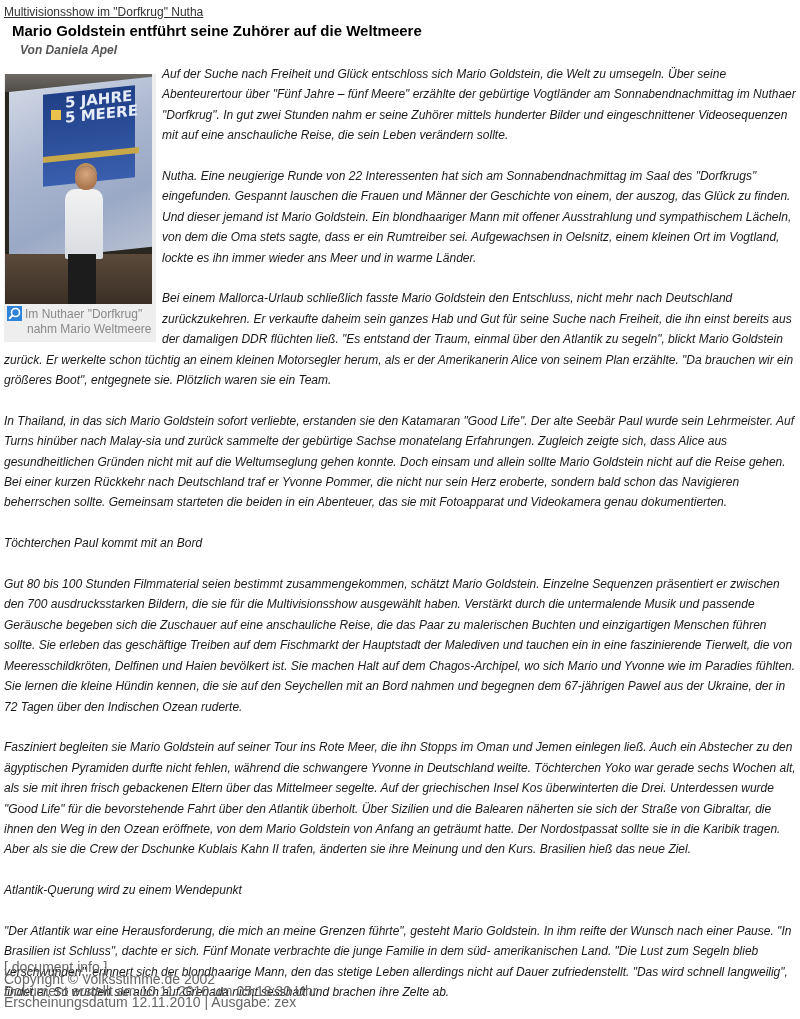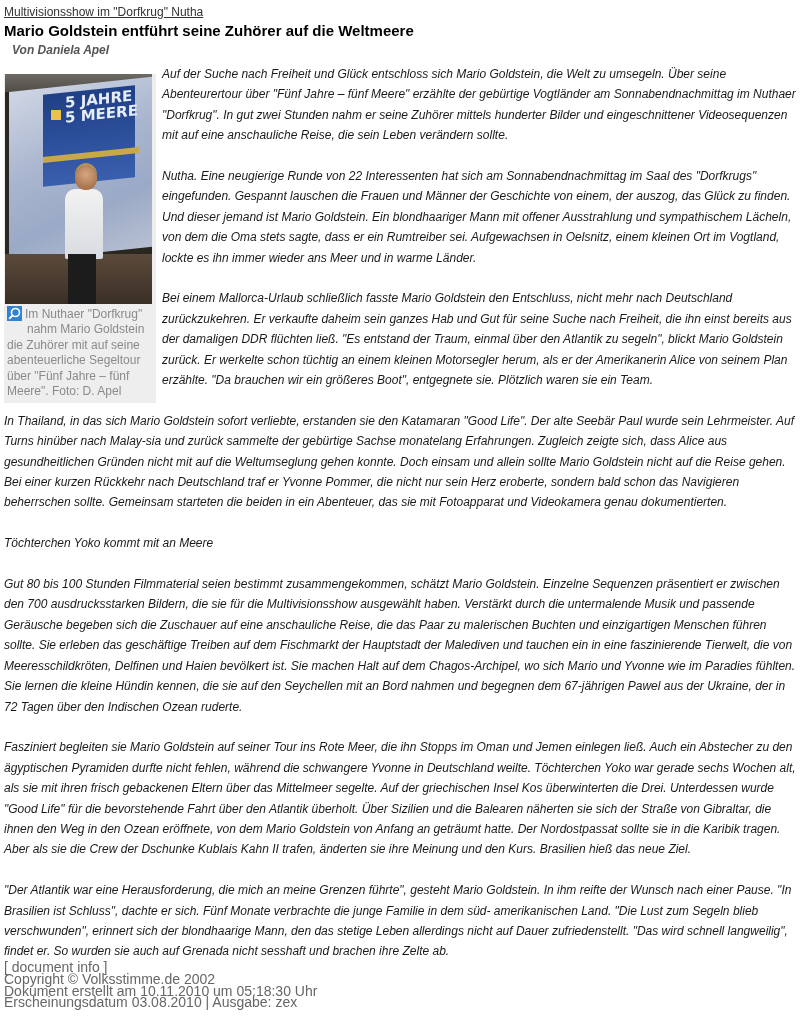--- a/index.html
+++ b/index.html
@@ -17,29 +17,29 @@
       font-size: 12px;
       color: #333;
       text-decoration: underline;
       line-height: 14px;
       margin-top: 1px;
     }
     .headline {
       font-size: 15px;
       font-weight: bold;
       color: #000;
-      margin: 1px 0 0 0;
+      margin: 1px 0 0 8px;
       line-height: 19px;
     }
     .byline {
       font-size: 12px;
       font-style: italic;
       font-weight: bold;
       color: #555;
-      margin: 3px 0 0 8px;
+      margin: 3px 0 0 16px;
       line-height: 15px;
     }
     .article {
       margin-top: 6px;
       font-size: 12px;
       line-height: 20.4px;
       color: #1a1a1a;
     }
     .figure {
       float: left;
@@ -152,35 +152,35 @@
         <div class="head"></div>
         <div class="legs"></div>
       </div>
       <div class="caption">
         <span class="zoom-icon">
           <svg width="15" height="15" viewBox="0 0 15 15">
             <circle cx="8.5" cy="6.5" r="4" fill="none" stroke="#ffffff" stroke-width="1.6"></circle>
             <line x1="5.6" y1="9.4" x2="2.2" y2="12.8" stroke="#ffffff" stroke-width="2"></line>
           </svg>
         </span><span>Im Nuthaer "Dorfkrug"</span><br>
-        <span class="indent">nahm Mario Goldstein</span><br>
-        <span>die Zuhörer mit auf seine abenteuerliche Segeltour über "Fünf Jahre – fünf Meere". Foto: D. Apel</span>
+        <span class="indent">nahm Mario Weltmeere</span><br>
       </div>
     </div>
 
     <p>Auf der Suche nach Freiheit und Glück entschloss sich Mario Goldstein, die Welt zu umsegeln. Über seine Abenteurertour über "Fünf Jahre – fünf Meere" erzählte der gebürtige Vogtländer am Sonnabendnachmittag im Nuthaer "Dorfkrug". In gut zwei Stunden nahm er seine Zuhörer mittels hunderter Bilder und eingeschnittener Videosequenzen mit auf eine anschauliche Reise, die sein Leben verändern sollte.</p>
     <p>Nutha. Eine neugierige Runde von 22 Interessenten hat sich am Sonnabendnachmittag im Saal des "Dorfkrugs" eingefunden. Gespannt lauschen die Frauen und Männer der Geschichte von einem, der auszog, das Glück zu finden. Und dieser jemand ist Mario Goldstein. Ein blondhaariger Mann mit offener Ausstrahlung und sympathischem Lächeln, von dem die Oma stets sagte, dass er ein Rumtreiber sei. Aufgewachsen in Oelsnitz, einem kleinen Ort im Vogtland, lockte es ihn immer wieder ans Meer und in warme Länder.</p>
     <p>Bei einem Mallorca-Urlaub schließlich fasste Mario Goldstein den Entschluss, nicht mehr nach Deutschland zurückzukehren. Er verkaufte daheim sein ganzes Hab und Gut für seine Suche nach Freiheit, die ihn einst bereits aus der damaligen DDR flüchten ließ. "Es entstand der Traum, einmal über den Atlantik zu segeln", blickt Mario Goldstein zurück. Er werkelte schon tüchtig an einem kleinen Motorsegler herum, als er der Amerikanerin Alice von seinem Plan erzählte. "Da brauchen wir ein größeres Boot", entgegnete sie. Plötzlich waren sie ein Team.</p>
     <p>In Thailand, in das sich Mario Goldstein sofort verliebte, erstanden sie den Katamaran "Good Life". Der alte Seebär Paul wurde sein Lehrmeister. Auf Turns hinüber nach Malay-sia und zurück sammelte der gebürtige Sachse monatelang Erfahrungen. Zugleich zeigte sich, dass Alice aus gesundheitlichen Gründen nicht mit auf die Weltumseglung gehen konnte. Doch einsam und allein sollte Mario Goldstein nicht auf die Reise gehen. Bei einer kurzen Rückkehr nach Deutschland traf er Yvonne Pommer, die nicht nur sein Herz eroberte, sondern bald schon das Navigieren beherrschen sollte. Gemeinsam starteten die beiden in ein Abenteuer, das sie mit Fotoapparat und Videokamera genau dokumentierten.</p>
-    <p class="sub">Töchterchen Yoko kommt mit an Meere</p>
+    <p class="sub">Töchterchen Paul kommt mit an Bord</p>
     <p>Gut 80 bis 100 Stunden Filmmaterial seien bestimmt zusammengekommen, schätzt Mario Goldstein. Einzelne Sequenzen präsentiert er zwischen den 700 ausdrucksstarken Bildern, die sie für die Multivisionsshow ausgewählt haben. Verstärkt durch die untermalende Musik und passende Geräusche begeben sich die Zuschauer auf eine anschauliche Reise, die das Paar zu malerischen Buchten und einzigartigen Menschen führen sollte. Sie erleben das geschäftige Treiben auf dem Fischmarkt der Hauptstadt der Malediven und tauchen ein in eine faszinierende Tierwelt, die von Meeresschildkröten, Delfinen und Haien bevölkert ist. Sie machen Halt auf dem Chagos-Archipel, wo sich Mario und Yvonne wie im Paradies fühlten. Sie lernen die kleine Hündin kennen, die sie auf den Seychellen mit an Bord nahmen und begegnen dem 67-jährigen Pawel aus der Ukraine, der in 72 Tagen über den Indischen Ozean ruderte.</p>
     <p>Fasziniert begleiten sie Mario Goldstein auf seiner Tour ins Rote Meer, die ihn Stopps im Oman und Jemen einlegen ließ. Auch ein Abstecher zu den ägyptischen Pyramiden durfte nicht fehlen, während die schwangere Yvonne in Deutschland weilte. Töchterchen Yoko war gerade sechs Wochen alt, als sie mit ihren frisch gebackenen Eltern über das Mittelmeer segelte. Auf der griechischen Insel Kos überwinterten die Drei. Unterdessen wurde "Good Life" für die bevorstehende Fahrt über den Atlantik überholt. Über Sizilien und die Balearen näherten sie sich der Straße von Gibraltar, die ihnen den Weg in den Ozean eröffnete, von dem Mario Goldstein von Anfang an geträumt hatte. Der Nordostpassat sollte sie in die Karibik tragen. Aber als sie die Crew der Dschunke Kublais Kahn II trafen, änderten sie ihre Meinung und den Kurs. Brasilien hieß das neue Ziel.</p>
+    <p class="sub">Atlantik-Querung wird zu einem Wendepunkt</p>
     <p>"Der Atlantik war eine Herausforderung, die mich an meine Grenzen führte", gesteht Mario Goldstein. In ihm reifte der Wunsch nach einer Pause. "In Brasilien ist Schluss", dachte er sich. Fünf Monate verbrachte die junge Familie in dem süd- amerikanischen Land. "Die Lust zum Segeln blieb verschwunden", erinnert sich der blondhaarige Mann, den das stetige Leben allerdings nicht auf Dauer zufriedenstellt. "Das wird schnell langweilig", findet er. So wurden sie auch auf Grenada nicht sesshaft und brachen ihre Zelte ab.</p>
 
   </div>
 </div>
 
 <div class="footer">
   <div><a class="doc-link">[ document info ]</a></div>
   <div>Copyright © Volksstimme.de 2002</div>
   <div>Dokument erstellt am 10.11.2010 um 05:18:30 Uhr</div>
-  <div>Erscheinungsdatum 03.08.2010 | Ausgabe: zex</div>
+  <div>Erscheinungsdatum 12.11.2010 | Ausgabe: zex</div>
 </div>
 
 </body></html>

